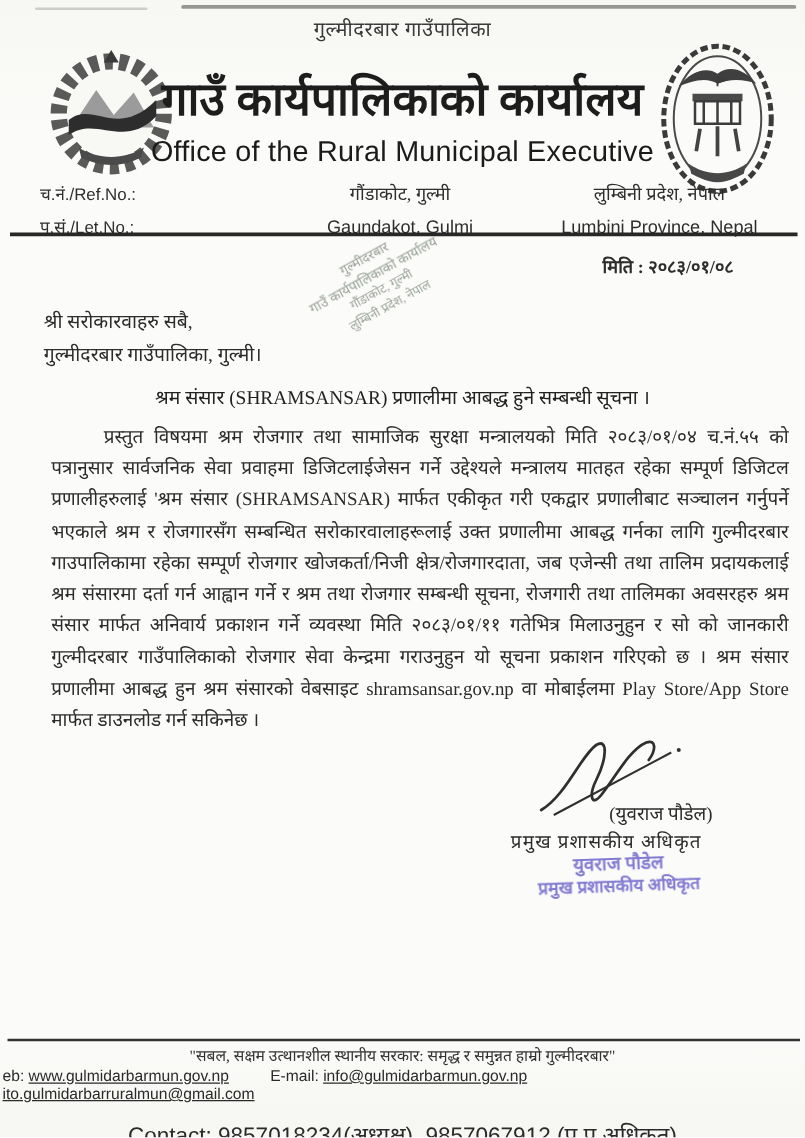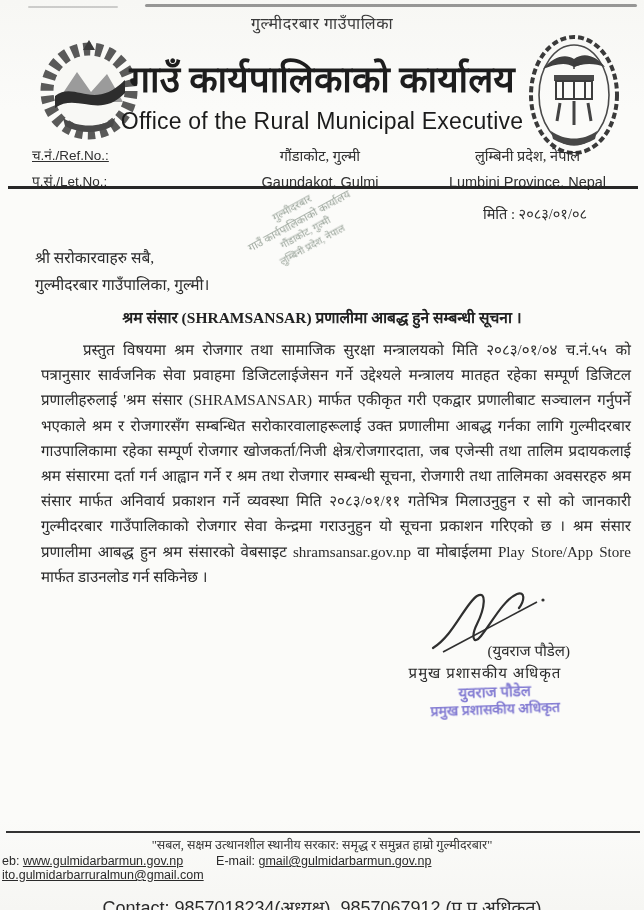--- a/index.html
+++ b/index.html
@@ -17,40 +17,40 @@
   .top-smudge2{top:6px;left:28px;width:90px;height:2px;background:#6a6a6a;opacity:.3;border-radius:2px;}
 
   .muni-np{top:12px;font-size:16px;color:#3a3a3a;letter-spacing:.5px;}
   .muni-en{top:33px;font-size:14.5px;color:#333;}
   .office-np{top:52px;font-size:37px;font-weight:bold;color:#1d1d1d;}
   .office-en{top:108px;font-size:23px;font-weight:normal;color:#1b1b1b;letter-spacing:.2px;}
 
   .emblem-left{top:38px;left:33px;width:112px;height:108px;}
   .emblem-right{top:33px;left:527px;width:94px;height:126px;}
 
-  .refcol{top:143px;left:32px;font-size:13.5px;line-height:26px;color:#2f2f2f;text-decoration:underline;}
+  .refcol{top:143px;left:32px;font-size:13.5px;line-height:26px;color:#2f2f2f;}
   .placecol{top:143px;left:230px;width:180px;text-align:center;font-size:14.5px;line-height:26px;}
   .provcol{top:143px;left:435px;width:185px;text-align:center;font-size:14.5px;line-height:26px;}
 
   .rule-main{top:186px;left:8px;width:630px;height:3px;background:#272727;}
 
   .round-stamp{
     top:196px;left:243px;width:140px;height:100px;
     transform:rotate(-29deg);transform-origin:center;
     color:#7d8a7e;opacity:.8;text-align:center;line-height:14px;
     font-size:10px;filter:blur(.3px);
   }
   .round-stamp .rs1{font-size:10.5px;}
   .round-stamp .rs2{font-size:11px;}
 
-  .date-block{top:202px;right:57px;font-size:14.5px;line-height:24px;color:#2d2d2d;}
+  .date-block{top:202px;right:57px;font-size:14.5px;line-height:24px;color:#2d2d2d;font-weight:bold;}
 
   .addressee{top:244px;left:35px;font-size:15.5px;line-height:27px;color:#2c2c2c;}
 
-  .subject{top:306px;font-weight:bold;font-size:15.5px;color:#222;}
+  .subject{top:306px;font-weight:normal;font-size:15.5px;color:#222;}
 
   .body-text{
     top:338px;left:29px;width:590px;
     font-size:15.1px;line-height:25.2px;text-align:justify;text-indent:42px;
     color:#2b2b2b;
     margin-left:12px;
   }
 
   .sig-squiggle{top:586px;left:425px;width:125px;height:72px;}
   .sig-name{top:640px;left:400px;width:170px;text-align:right;font-size:15px;color:#2b2b2b;}
@@ -158,20 +158,20 @@
 
   <div class="abs rule-footer"></div>
 
   <div class="abs ctr slogan">"सबल, सक्षम उत्थानशील स्थानीय सरकार: समृद्ध र समुन्नत हाम्रो गुल्मीदरबार"</div>
 
   <div class="abs weblinks sans">
     <span>eb:</span>
     <span class="lnk">www.gulmidarbarmun.gov.np</span>
     <span class="gap1"></span>
     <span>E-mail:</span>
-    <span class="lnk">gmail@gulmidarbarmun.gov.np</span>
+    <span class="lnk">info@gulmidarbarmun.gov.np</span>
     <span class="gap2"></span>
     <span class="lnk">ito.gulmidarbarruralmun@gmail.com</span>
   </div>
 
   <div class="abs ctr contact sans">Contact: 9857018234(अध्यक्ष),  9857067912 (प्र.प.अधिकृत)</div>
 
 </div>
 
 </body></html>

